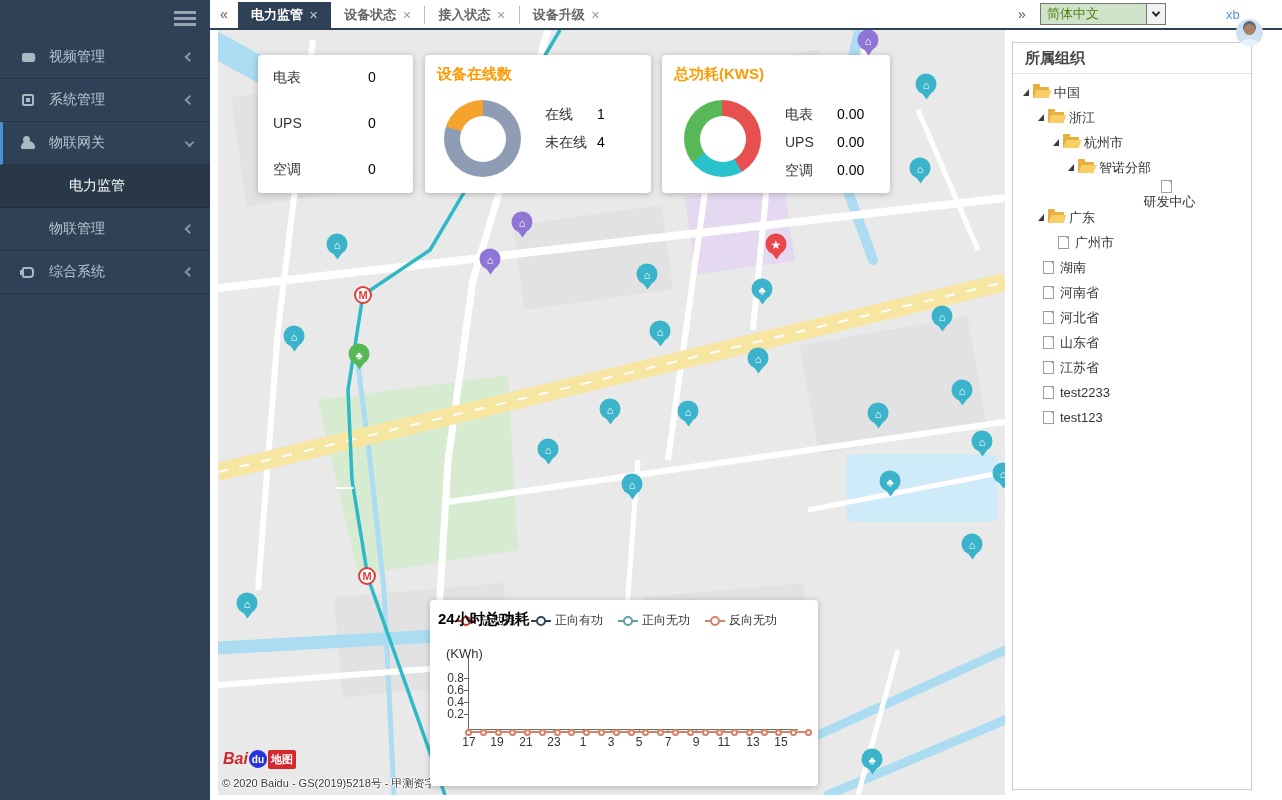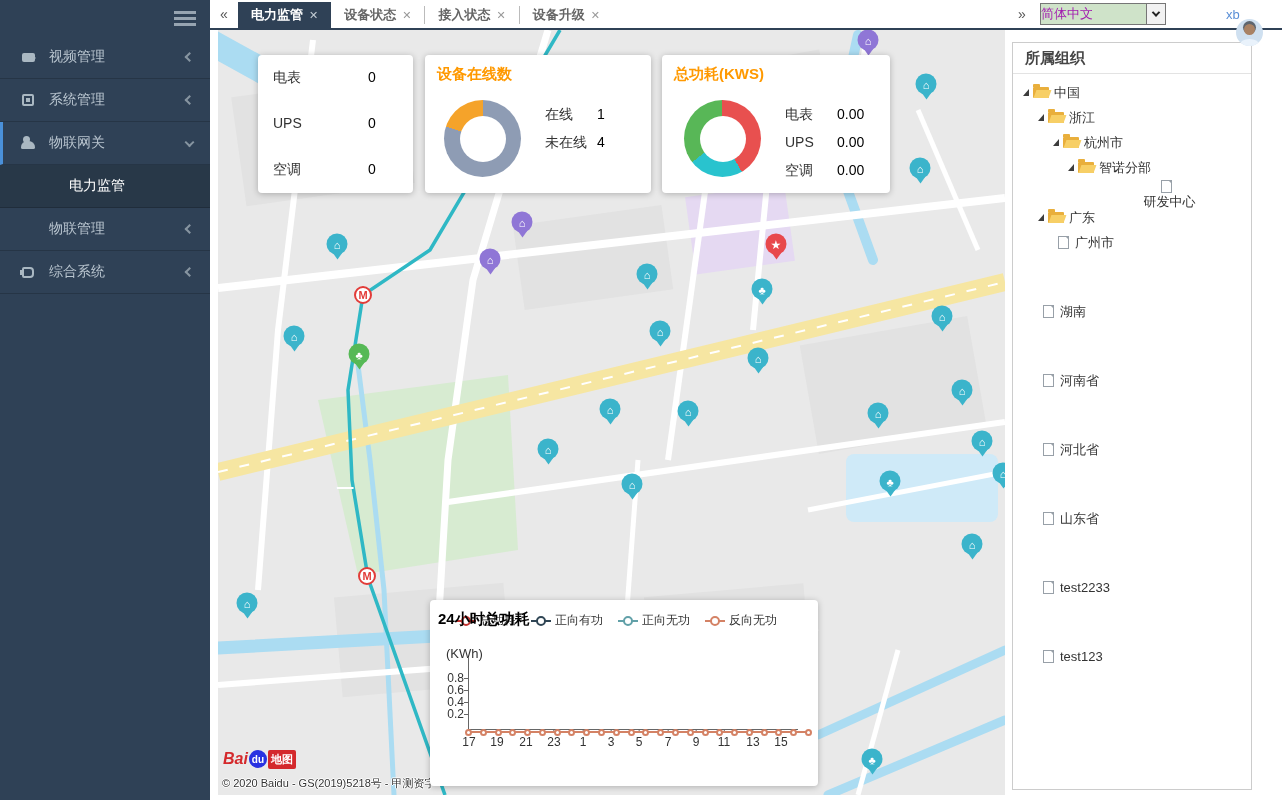--- a/index.html
+++ b/index.html
@@ -43,21 +43,21 @@
   .tab { display:flex; align-items:center; padding:0 13px; font-size:13px; font-weight:bold; color:#666;
     cursor:pointer; white-space:nowrap; }
   .tab:not(.active) { border-right:1px solid #bbb; margin:4px 0; padding-top:0; height:18px; align-self:center; }
   .tab:last-child { border-right:none; }
   .tab.active { background:#2f4156; color:#fff; height:26px; border-right:none; }
   .tab .x { margin-left:6px; font-size:11px; color:#999; font-weight:bold; cursor:pointer; }
   .tab.active .x { color:#c3ccd4; }
   .tab-expand { position:absolute; left:808px; top:6px; font-size:14px; color:#555; cursor:pointer; }
   .lang-box { position:absolute; left:830px; top:3px; width:126px; height:22px; background:#cfe3c9;
     border:1px solid #767676; display:flex; align-items:center; cursor:pointer; }
-  .lang-box .lang-val { flex:1; font-size:13px; color:#a21caf; }
+  .lang-box .lang-val { flex:1; font-size:13px; color:#4d7c0f; padding-left:6px; }
   .lang-box .arrow-cell { width:19px; height:20px; border-left:1px solid #767676; background:#f2f2f2;
     display:flex; align-items:center; justify-content:center; }
   .lang-box .arrow-cell i { width:6px; height:6px; border-right:2px solid #222; border-bottom:2px solid #222;
     transform:rotate(45deg) translate(-1px,-1px); }
   .username { position:absolute; left:1016px; top:7px; font-size:13px; color:#5a8fd6; cursor:pointer; }
   .avatar { position:absolute; left:1236px; top:19px; width:27px; height:27px; border-radius:50%;
     background:#cfe0f0; z-index:40; overflow:hidden; cursor:pointer; }
   .avatar::before { content:""; position:absolute; left:8px; top:5px; width:11px; height:11px; border-radius:50%; background:#a98264; box-shadow:0 -2px 0 1px #5d656e; }
   .avatar::after { content:""; position:absolute; left:4px; bottom:-4px; width:19px; height:11px; border-radius:50% 50% 0 0; background:#e9f2fb; }
 
@@ -161,21 +161,21 @@
   .tree { padding-top:6px; }
   .tnode { height:25px; display:flex; align-items:center; font-size:13px; color:#333; cursor:pointer; }
   .tnode .tri { width:0; height:0; border-left:6px solid transparent; border-bottom:7px solid #3c3c3c; margin-right:4px; flex:none; }
   .tnode .fold { width:16px; height:11px; background:#e9af3c; border-radius:1px; position:relative; margin-right:5px; flex:none; }
   .tnode .fold::before { content:""; position:absolute; left:0; top:-3px; width:7px; height:3px; background:#e9af3c; border-radius:1px 1px 0 0; }
   .tnode .fold::after { content:""; position:absolute; left:2px; bottom:0; width:15px; height:8px; background:#f7cf66; transform:skewX(-20deg); }
   .tnode .ficon { width:11px; height:13px; background:#fff; border:1px solid #98a0a8; position:relative; margin-right:6px; flex:none; }
   .tnode .ficon::after { content:""; position:absolute; top:-1px; right:-1px; border-left:4px solid transparent; border-top:4px solid #98a0a8; }
   .lvl-0 { padding-left:10px; } .lvl-1 { padding-left:25px; } .lvl-2 { padding-left:40px; }
   .lvl-3 { padding-left:55px; } .lvl-4 { padding-left:70px; }
-  .tnode.file.lvl-1 { padding-left:30px;margin-top:44px; } .tnode.file.lvl-2 { padding-left:45px; } .tnode.file.lvl-4 { padding-left:75px;flex-direction:column; }
+  .tnode.file.lvl-1 { padding-left:30px; } .tnode.file.lvl-2 { padding-left:45px; } .tnode.file.lvl-4 { padding-left:75px;flex-direction:column; }
 </style>
 </head>
 <body>
 
 <aside class="sidebar">
   <div class="sb-top">
     <span class="hamburger"></span>
   </div>
   <nav>
 
@@ -681,20 +681,25 @@
         <span class="tlabel">河北省</span>
       </div>
       <div class="tnode file lvl-1">
 
         <span class="ficon"></span>
         <span class="tlabel">山东省</span>
       </div>
       <div class="tnode file lvl-1">
 
         <span class="ficon"></span>
+        <span class="tlabel">江苏省</span>
+      </div>
+      <div class="tnode file lvl-1">
+
+        <span class="ficon"></span>
         <span class="tlabel">test2233</span>
       </div>
       <div class="tnode file lvl-1">
 
         <span class="ficon"></span>
         <span class="tlabel">test123</span>
       </div>
     </div>
 </aside>
 

